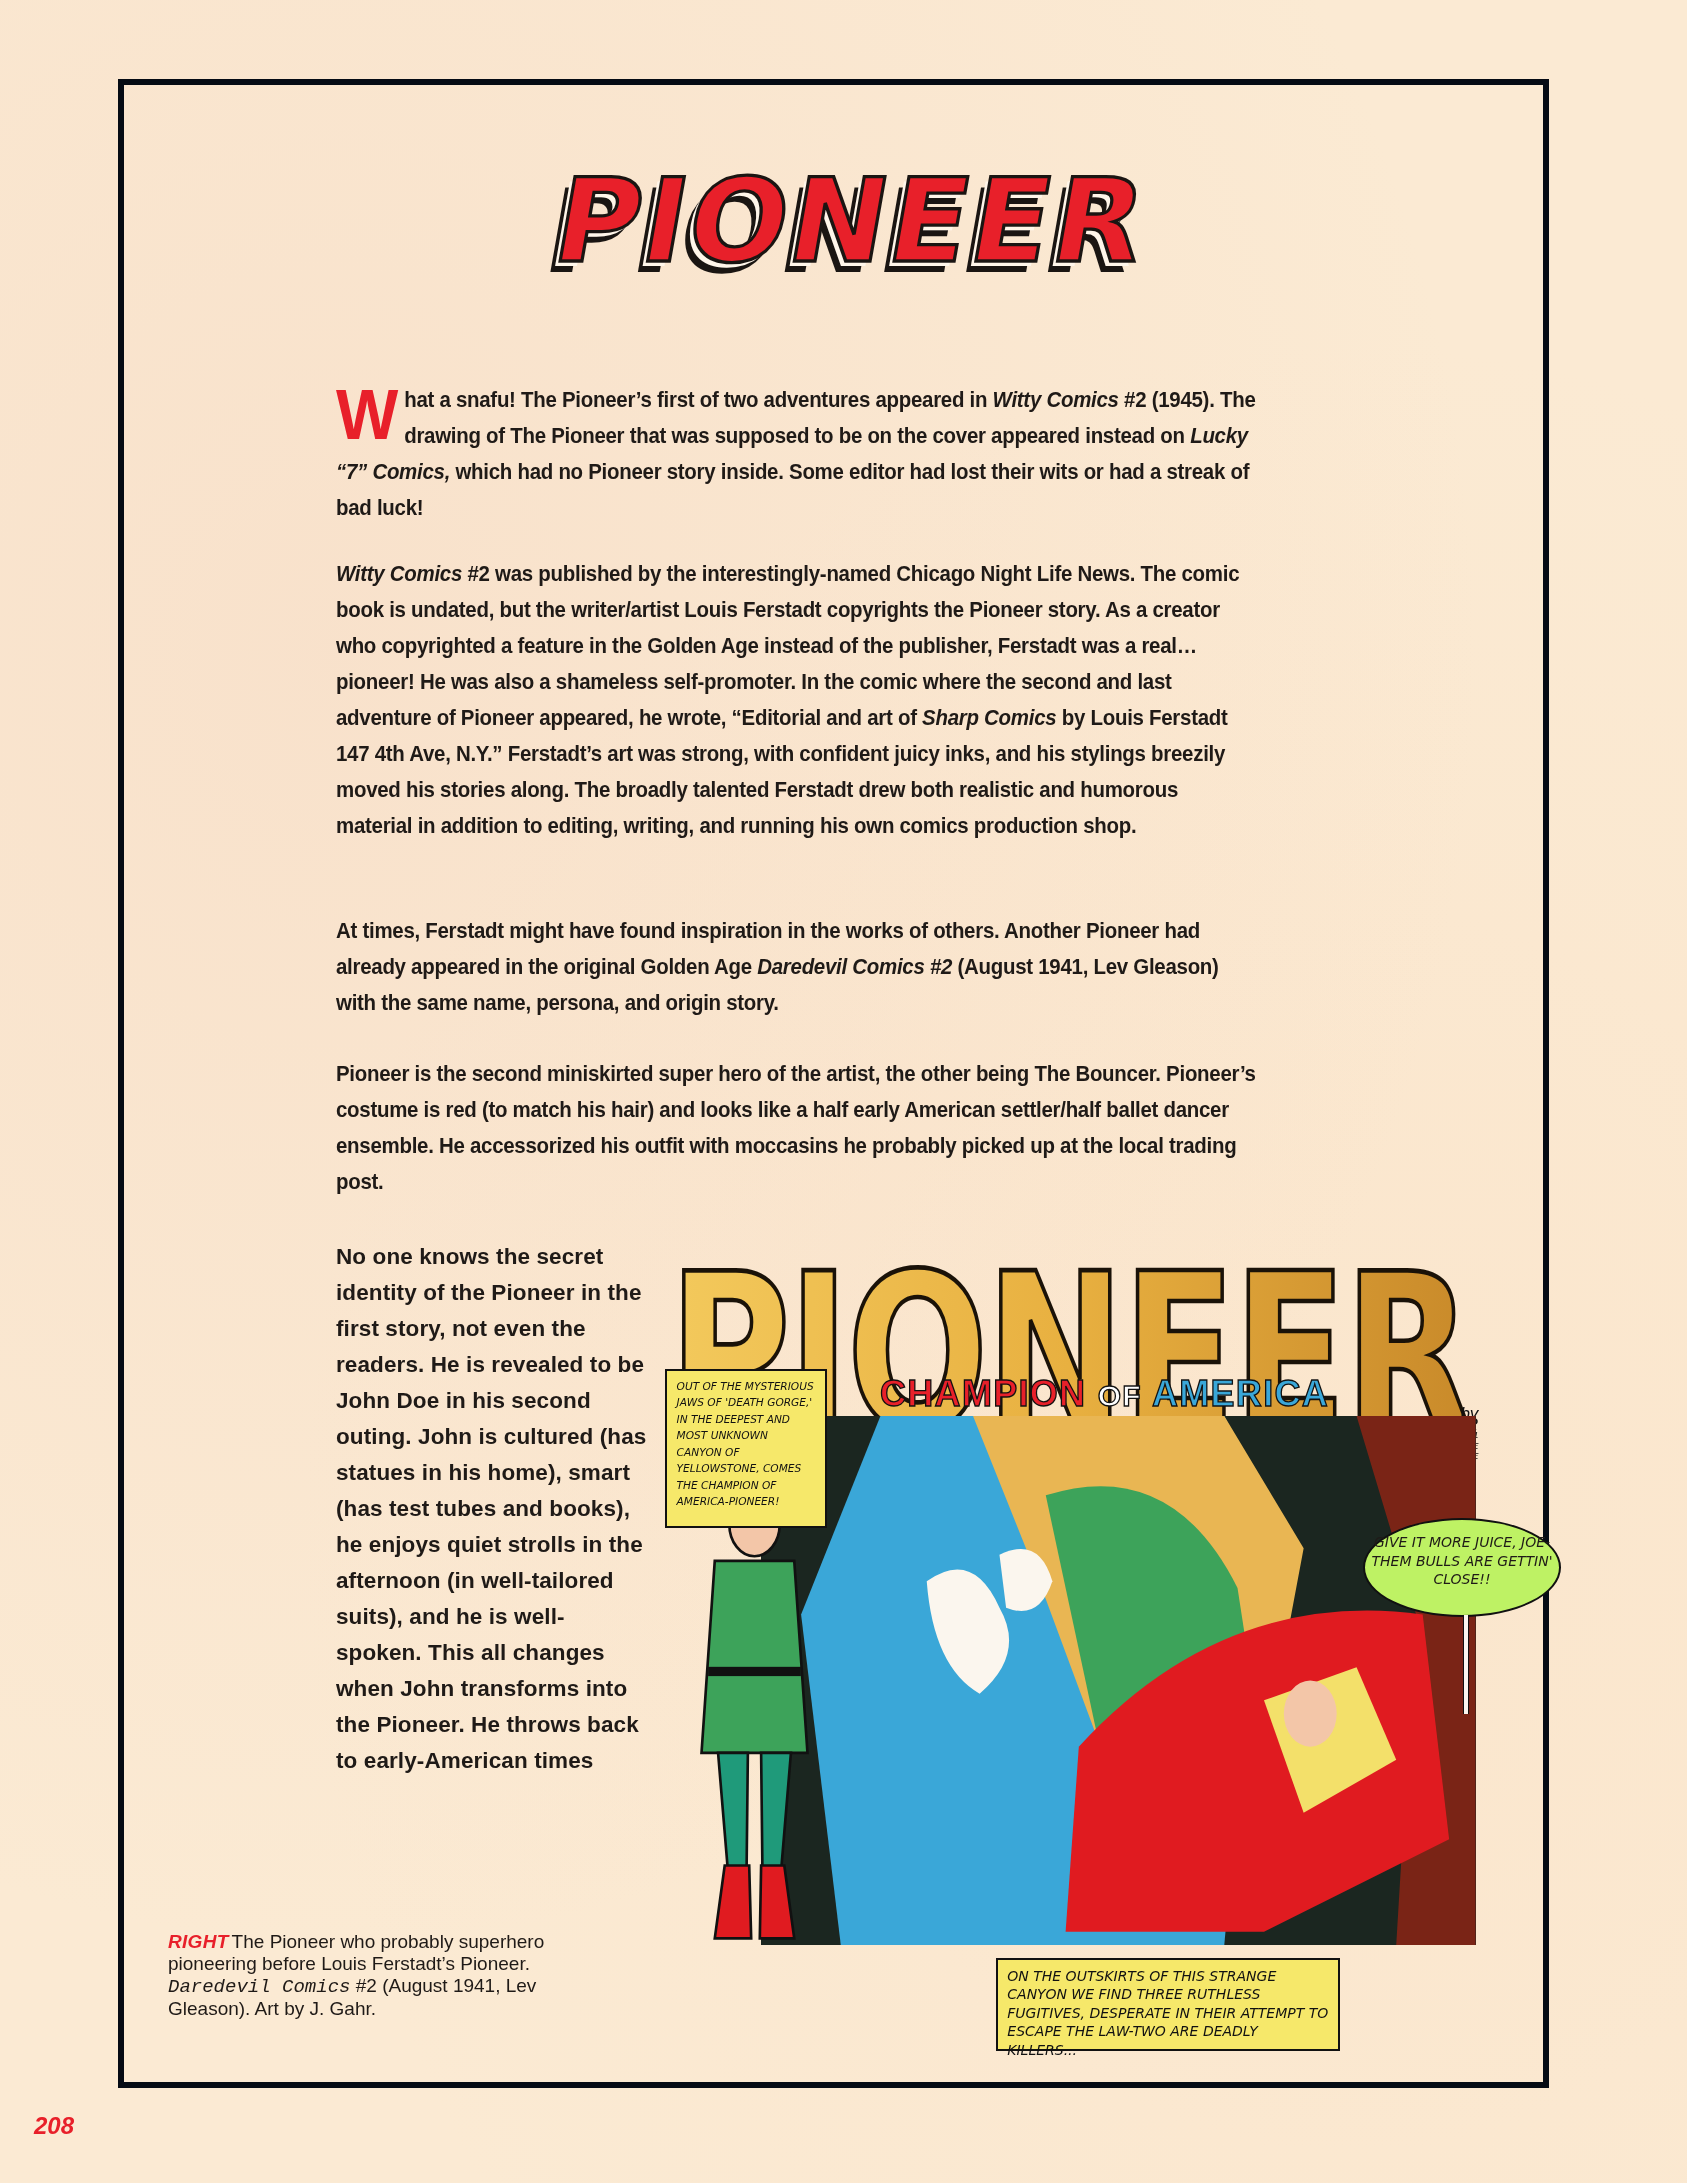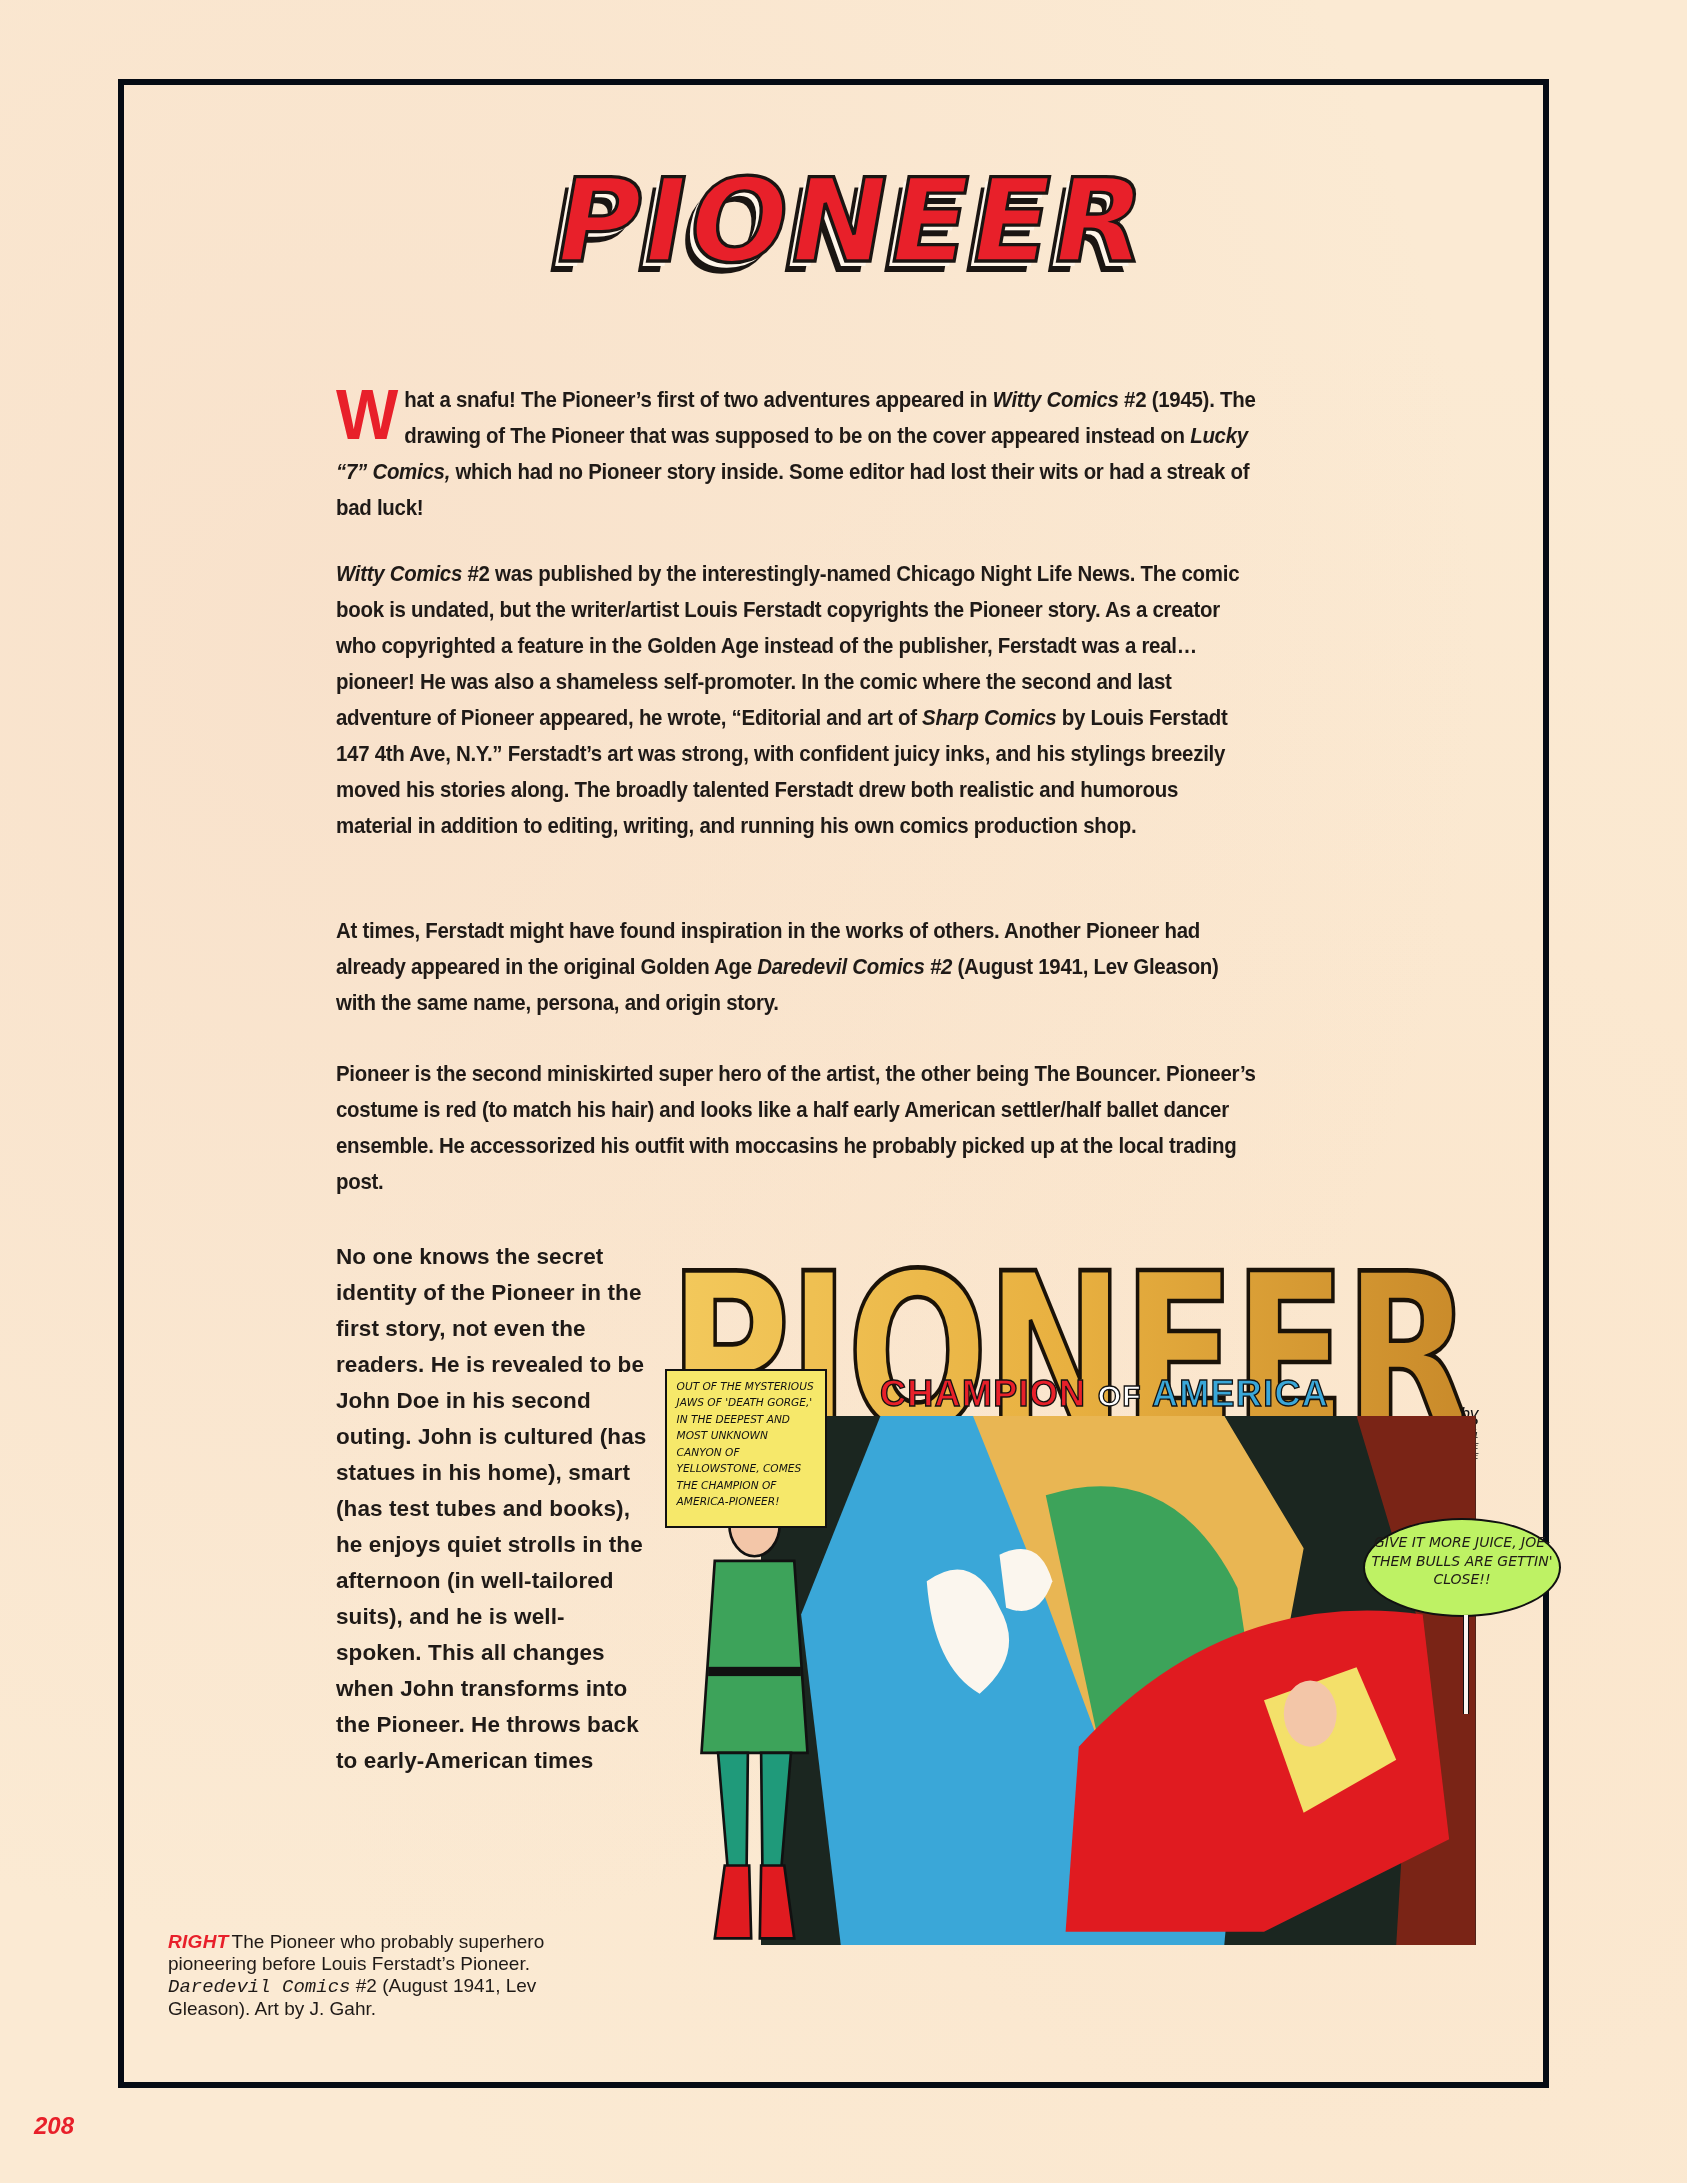--- a/index.html
+++ b/index.html
@@ -183,16 +183,17 @@
       <path d="M65 400 L110 400 L108 580 L80 580 Z" fill="#1f9a7a" stroke="#111" stroke-width="4"></path>
       <path d="M130 400 L175 400 L160 580 L132 580 Z" fill="#1f9a7a" stroke="#111" stroke-width="4"></path>
       <path d="M75 570 L112 570 L115 680 L60 680 Z" fill="#e01b20" stroke="#111" stroke-width="4"></path>
       <path d="M130 570 L165 570 L180 680 L128 680 Z" fill="#e01b20" stroke="#111" stroke-width="4"></path>
     </svg>
   </div>
 
   <div class="caption-box cb1">OUT OF THE MYSTERIOUS JAWS OF 'DEATH GORGE,' IN THE DEEPEST AND MOST UNKNOWN CANYON OF YELLOWSTONE, COMES THE CHAMPION OF AMERICA-PIONEER!</div>
   <div class="bubble">GIVE IT MORE JUICE, JOE-THEM BULLS ARE GETTIN' CLOSE!!</div>
   <div class="bubble-tail"></div>
+  <div class="caption-box cb2">ON THE OUTSKIRTS OF THIS STRANGE CANYON WE FIND THREE RUTHLESS FUGITIVES, DESPERATE IN THEIR ATTEMPT TO ESCAPE THE LAW-TWO ARE DEADLY KILLERS...</div>
 </div>
 
 <div class="page-num">208</div>
 
 
 </body></html>

